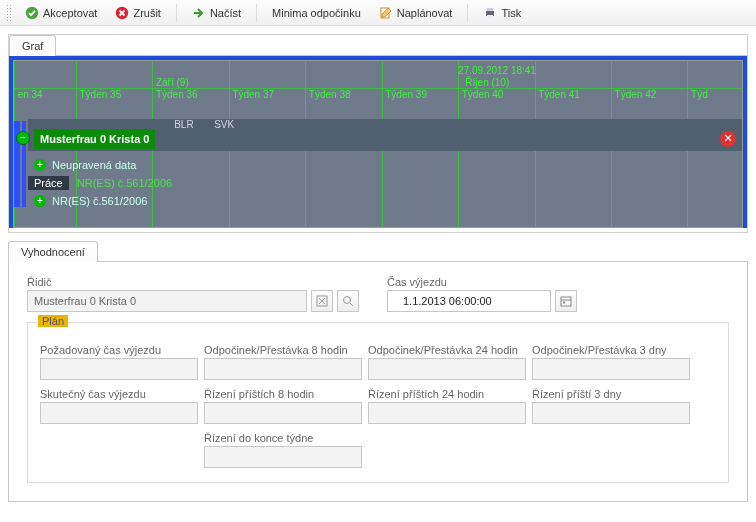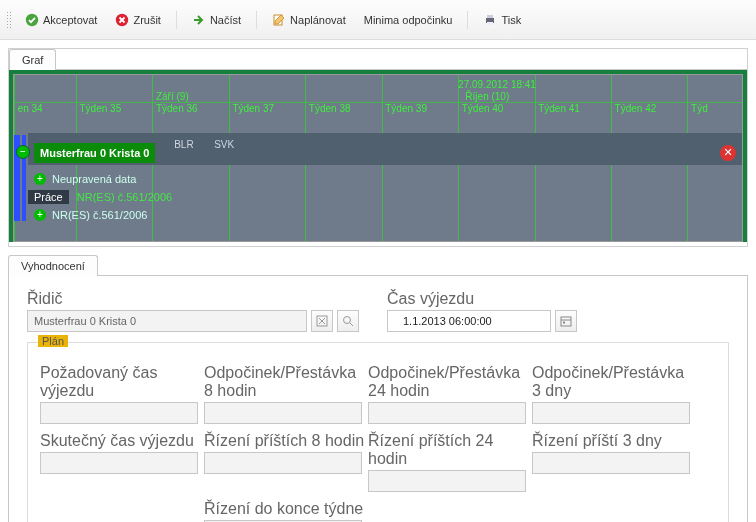--- a/index.html
+++ b/index.html
@@ -7,21 +7,21 @@
       font-family: Tahoma, Arial, sans-serif;
       font-size: 11px;
       background: #fff;
       color: #333;
       width: 756px;
       height: 522px;
       overflow: hidden;
     }
     
     .toolbar {
-      height: 40px;
+      height: 26px;
       background: linear-gradient(#fdfdfd, #f0f0f0);
       border-bottom: 1px solid #ddd;
       display: flex;
       align-items: center;
       padding: 0 6px;
       gap: 4px;
     }
     .grip {
       width: 6px;
       height: 18px;
@@ -67,21 +67,21 @@
       border-bottom: none;
       background: #fdfdfd;
       border-radius: 3px 3px 0 0;
       margin-bottom: -1px;
       cursor: pointer;
       position: relative;
       z-index: 2;
     }
     .tab-content {
       border-top: 1px solid #c7c7c7;
-      background: #15803d;
+      background: #1d4ed8;
       position: relative;
     }
 
     
     .graph-area {
       height: 168px;
       background: #6f7a8a;
       position: relative;
       overflow: hidden;
       border: 1px solid #999;
@@ -173,21 +173,21 @@
     .band-dark {
       position: absolute;
       left: 14px; right: 0;
       top: 58px;
       height: 32px;
       background: #50606f;
       z-index: 1;
     }
     .flag-lbl {
       position: absolute;
-      top: 64px;
+      top: 58px;
       color: #cfd6df;
       font-size: 10px;
       height: 12px;
       z-index: 2;
     }
     .sub-row {
       position: absolute;
       left: 20px;
       height: 16px;
       display: flex;
@@ -239,21 +239,21 @@
       padding: 14px 18px 18px 18px;
       background: #fff;
     }
     .top-fields {
       display: flex;
       gap: 28px;
       align-items: flex-end;
       margin-bottom: 10px;
     }
     .field-block { display: flex; flex-direction: column; gap: 2px; }
-    .field-label { color: #666; font-size: 16px; }
+    .field-label { color: #666; font-size: 11px; }
     .text-input {
       height: 22px;
       border: 1px solid #c7c7c7;
       background: #f3f3f3;
       padding: 0 6px;
       font-size: 11px;
       color: #666;
     }
     .text-input.enabled { background: #fff; color: #222; padding-left: 15px; }
     .icon-btn {
@@ -315,30 +315,30 @@
   <div class="tool-btn">
     <span class="tool-icon icon-arrow">
       <svg viewBox="0 0 14 14" width="14" height="14">
           <path d="M2 7h7M6 3l4 4-4 4" stroke="#3a9b2e" stroke-width="2" fill="none"></path>
         </svg>
     </span>
     <span>Načíst</span>
   </div>
   <div class="tool-sep"></div>
   <div class="tool-btn">
+    <span>Minima odpočinku</span>
+  </div>
+  <div class="tool-btn">
     <span class="tool-icon icon-edit">
       <svg viewBox="0 0 14 14" width="14" height="14">
           <rect x="2" y="2" width="8" height="10" fill="#fff" stroke="#c88b2e"></rect>
           <path d="M9 2l3 3-6 6H3V8z" fill="#f4c56a" stroke="#c88b2e" stroke-width="0.8"></path>
         </svg>
     </span>
     <span>Naplánovat</span>
-  </div>
-  <div class="tool-btn">
-    <span>Minima odpočinku</span>
   </div>
   <div class="tool-sep"></div>
   <div class="tool-btn">
     <span class="tool-icon icon-print">
       <svg viewBox="0 0 14 14" width="14" height="14">
           <rect x="3" y="5" width="8" height="5" fill="#667"></rect>
           <rect x="4" y="2" width="6" height="3" fill="#ccd"></rect>
           <rect x="4" y="9" width="6" height="3" fill="#eef"></rect>
         </svg>
     </span>

